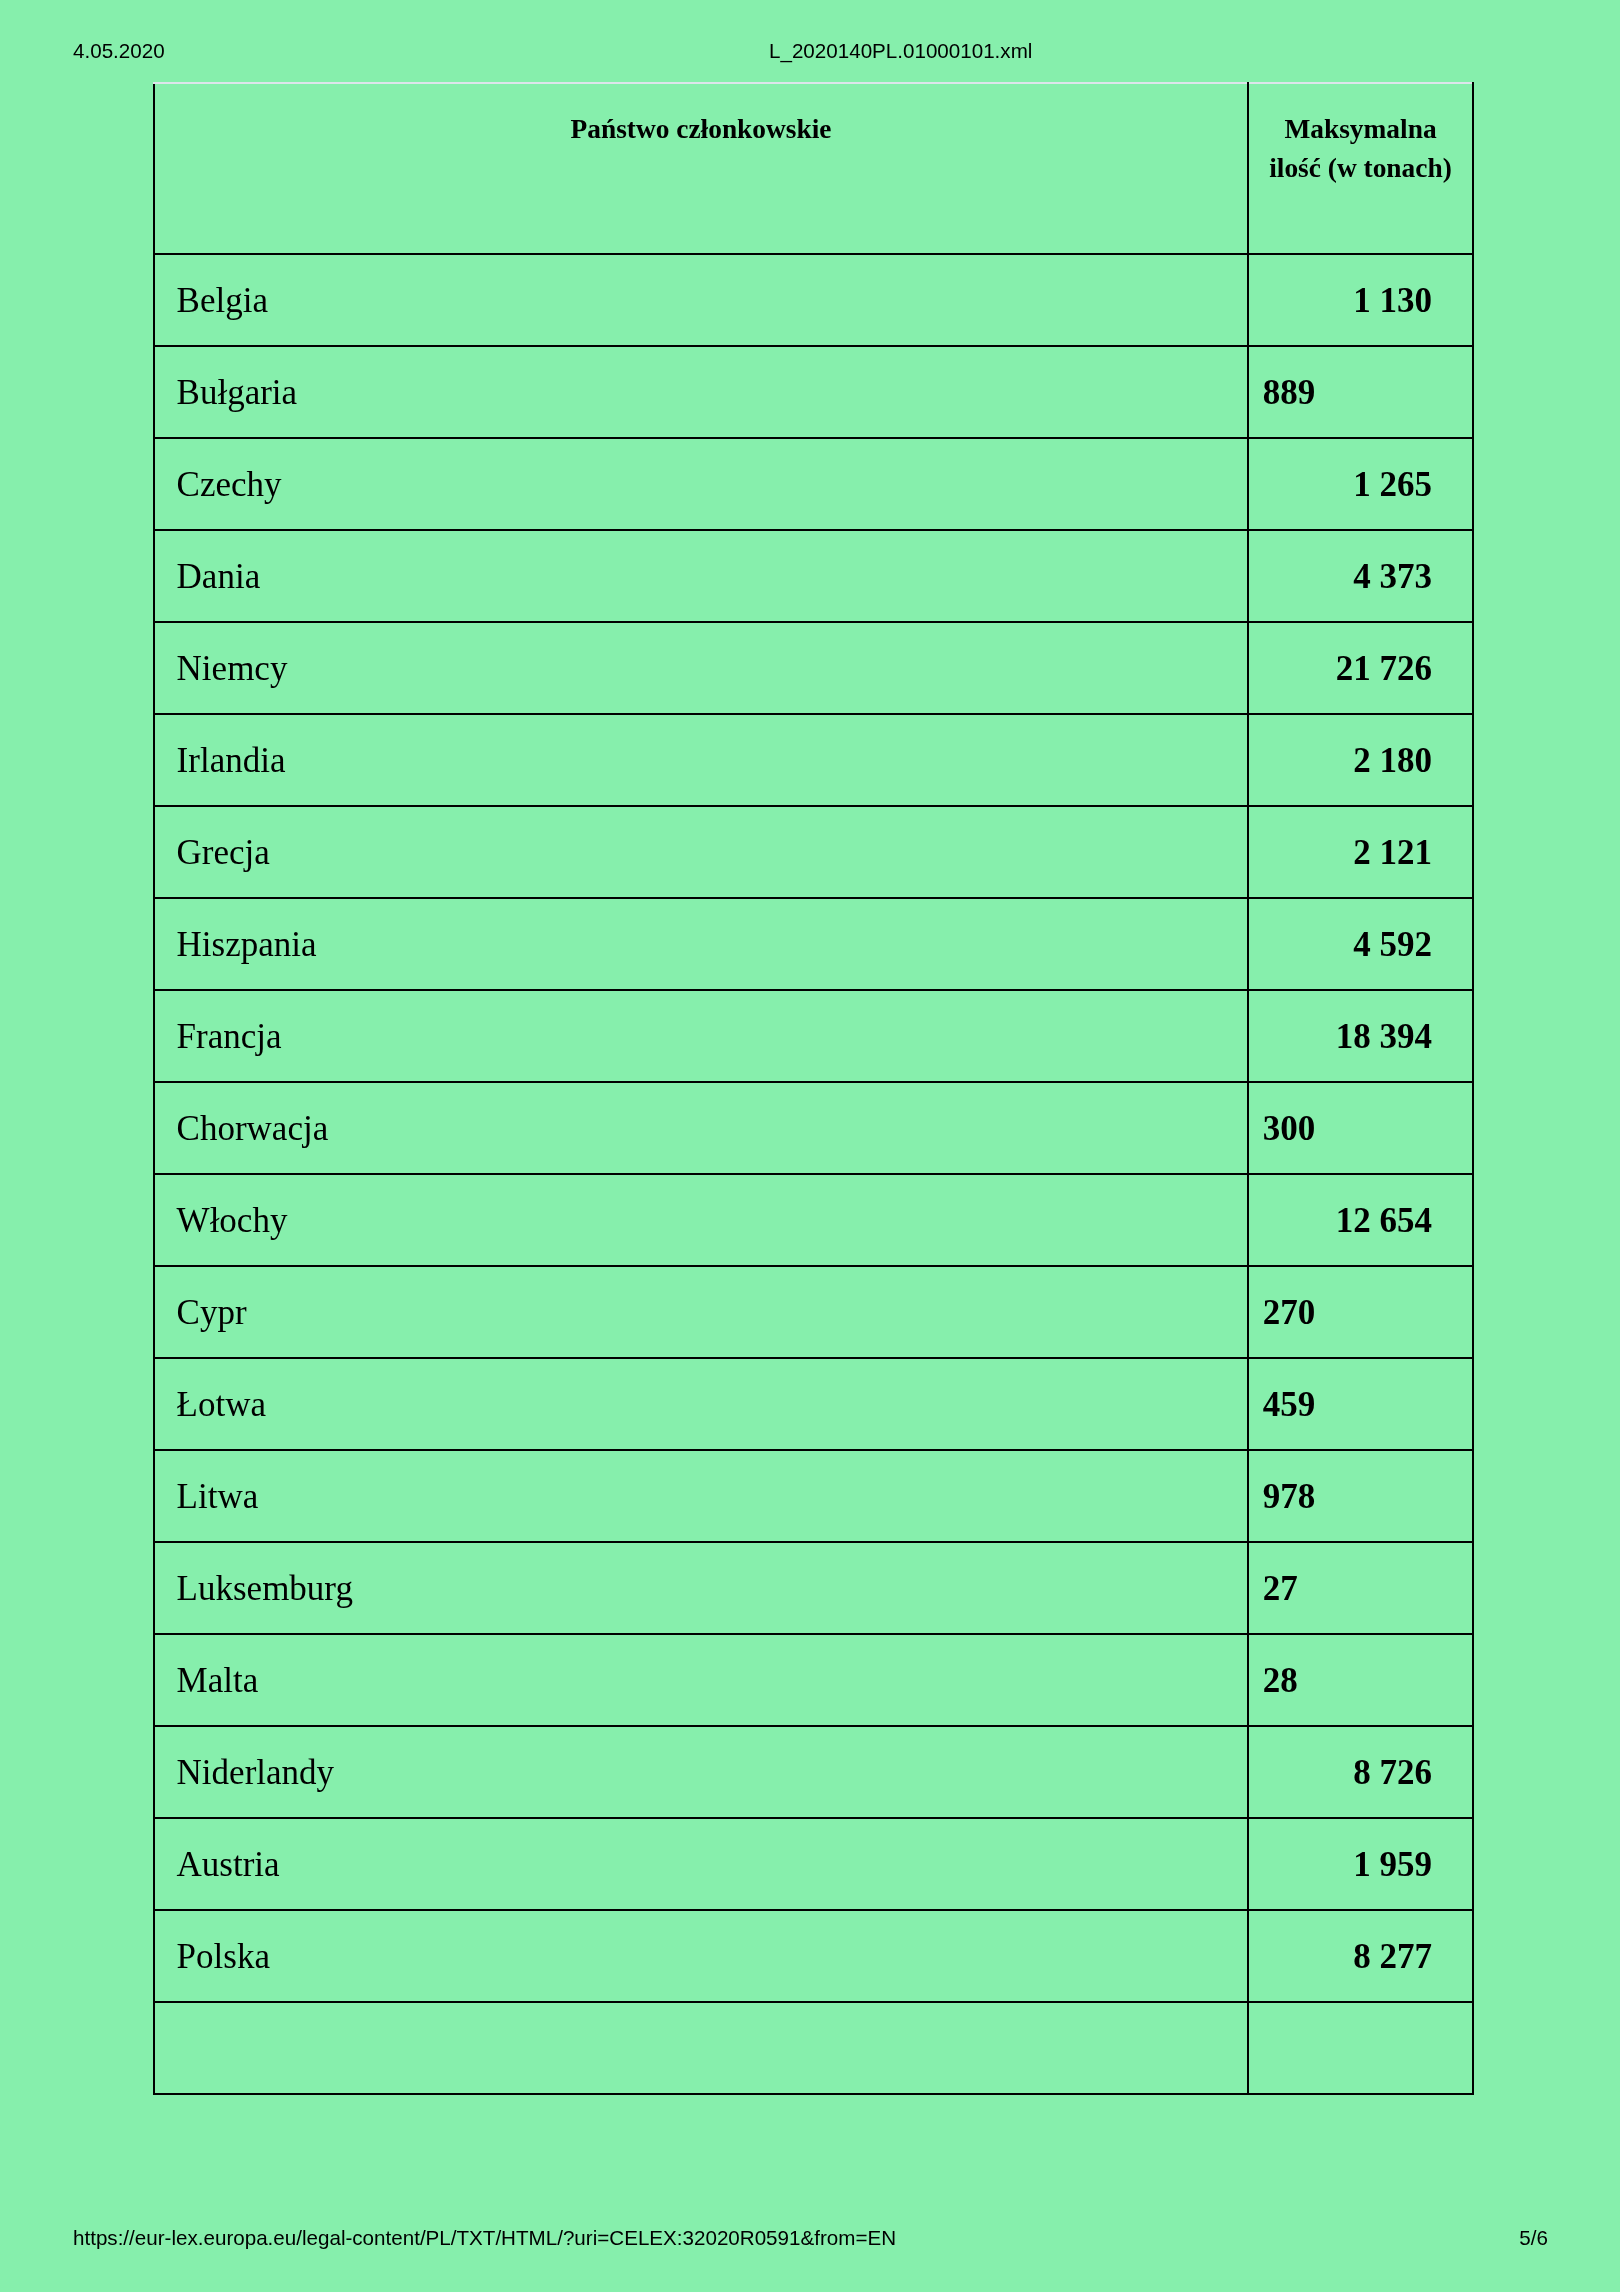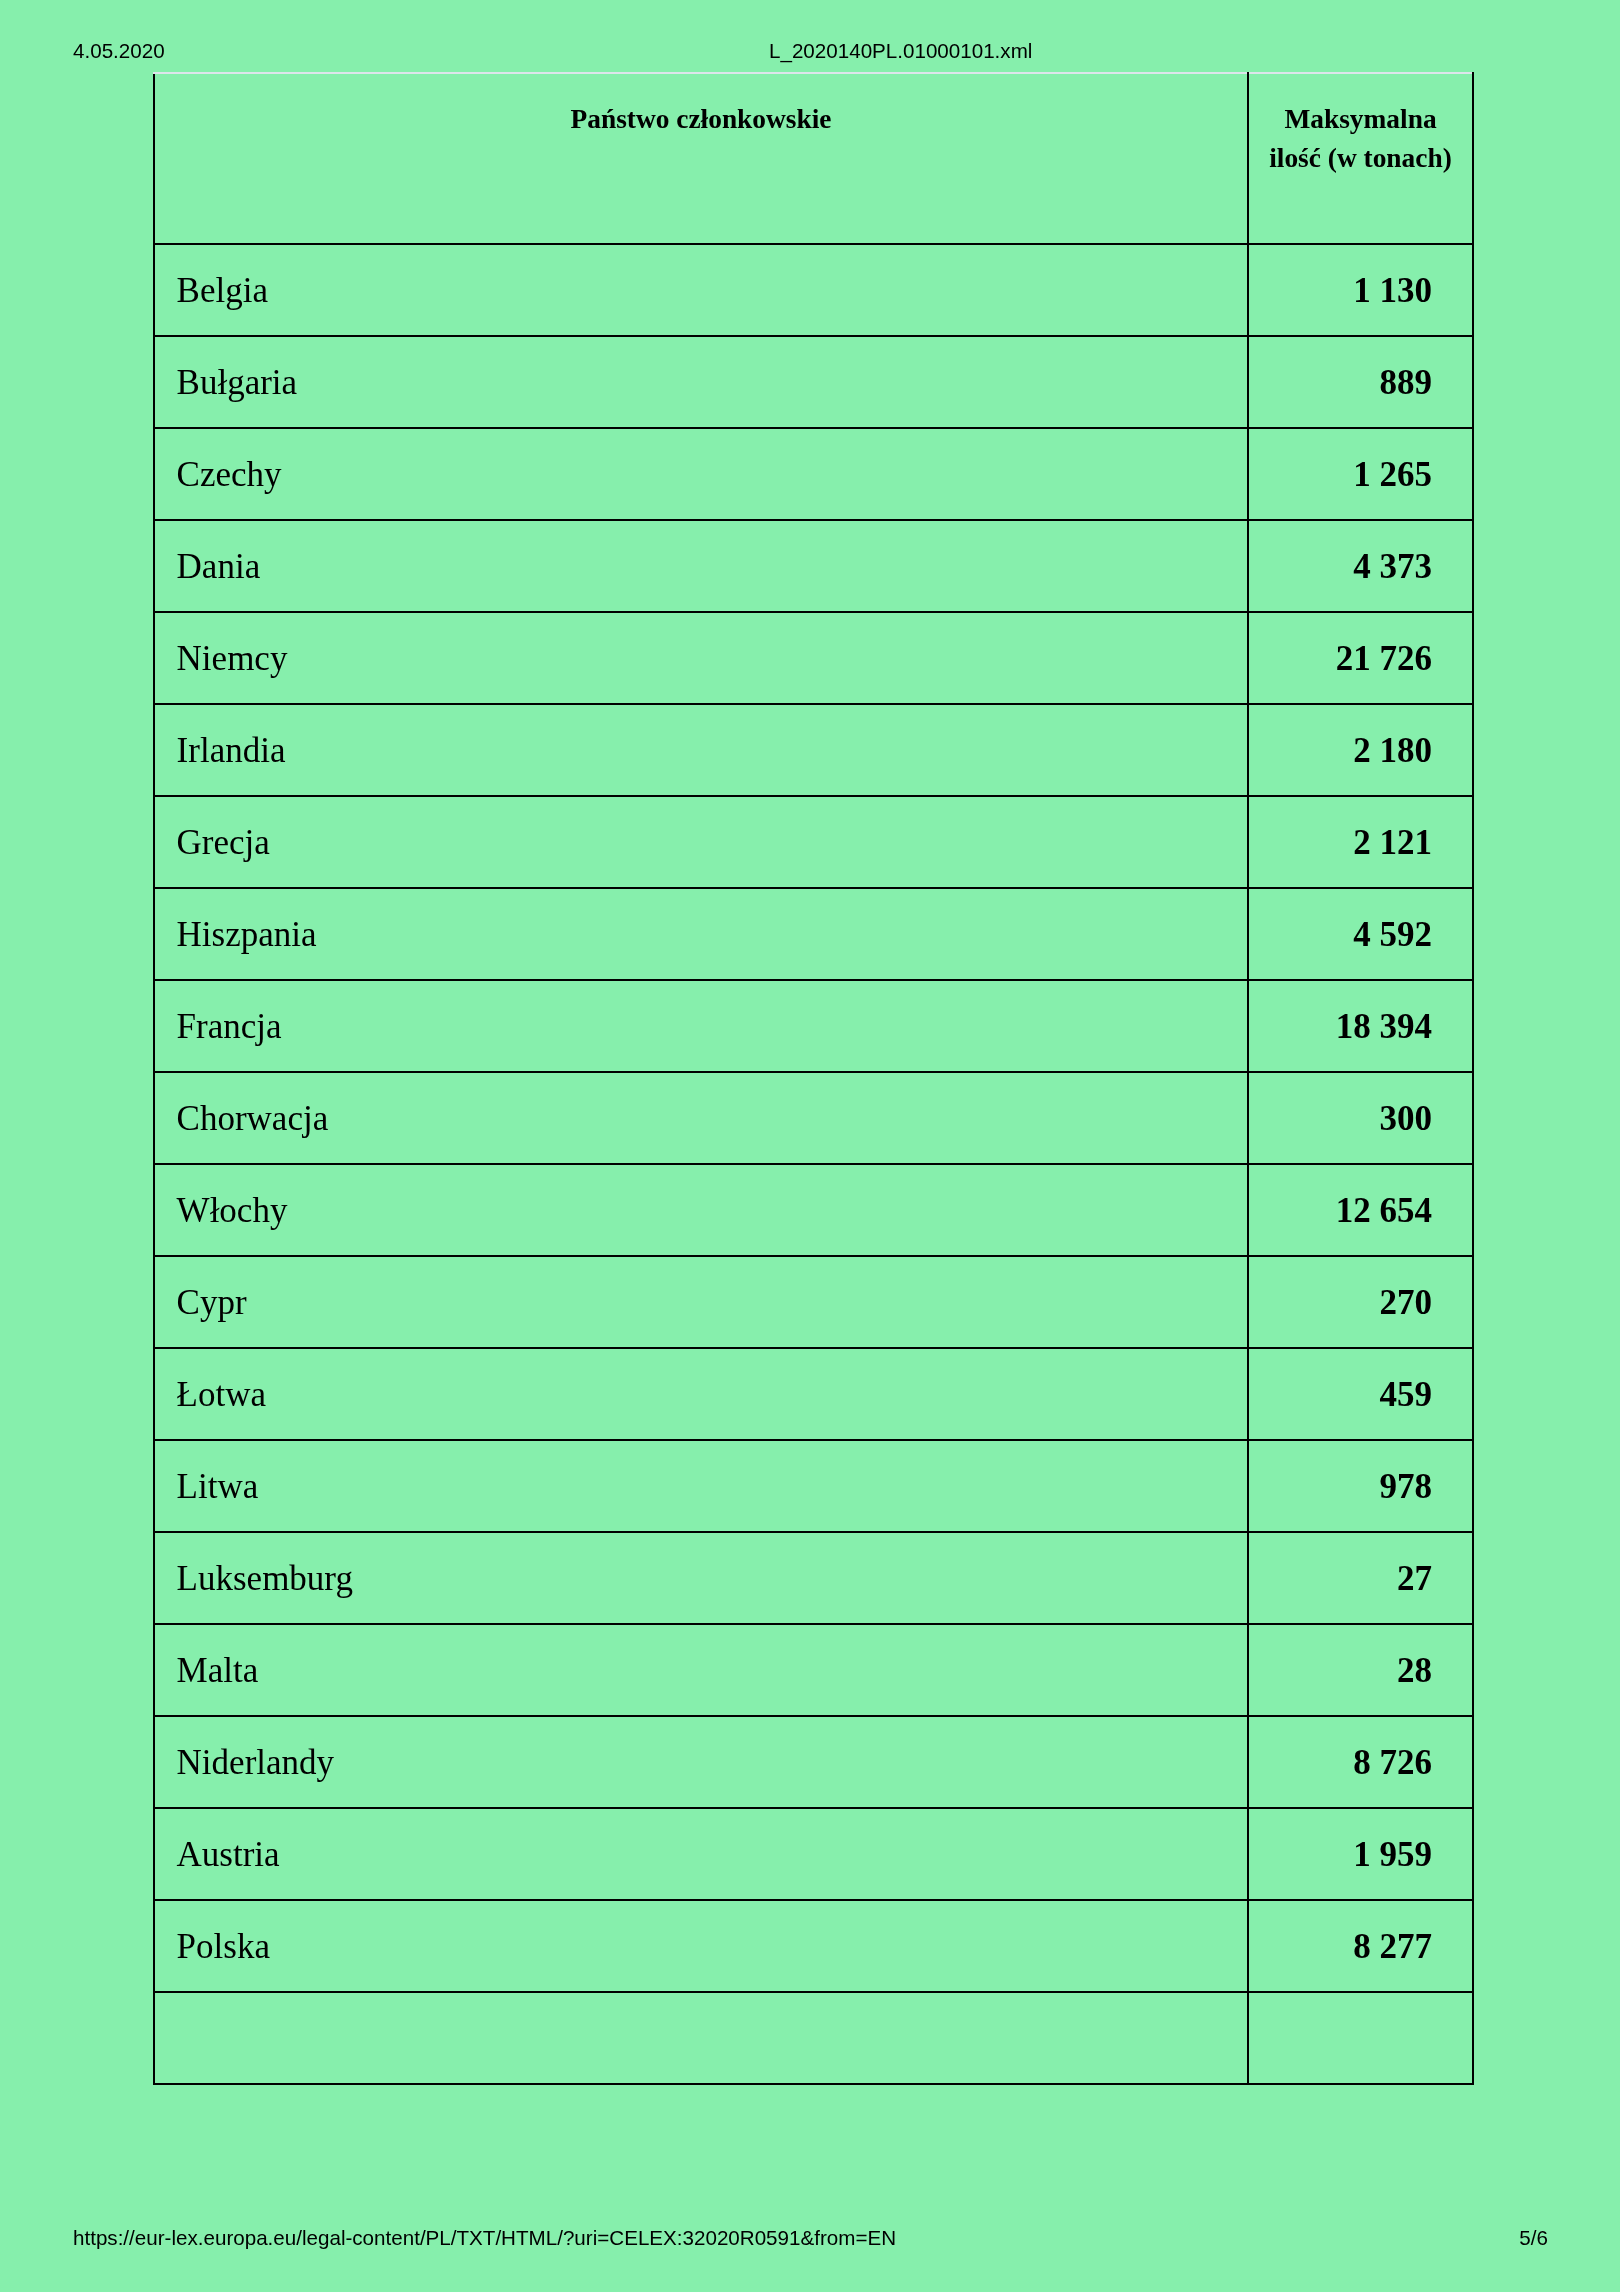--- a/index.html
+++ b/index.html
@@ -19,21 +19,21 @@
     white-space: nowrap;
   }
   #hdr-date  { left: 73px;  top: 39px; }
   #hdr-title { left: 769px; top: 39px; }
   #ftr-url   { left: 73px;  top: 2226px; }
   #ftr-page  { right: 72px; top: 2226px; }
 
   .table-clip {
     position: absolute;
     left: 153px;
-    top: 72px;
+    top: 82px;
     width: 1354px;
     height: 2139px;
     overflow: hidden;
   }
   table.doc-table {
     border-collapse: collapse;
     table-layout: fixed;
     width: 1319px;
     color: #000000;
     font-family: "Liberation Serif", serif;
@@ -57,21 +57,21 @@
   }
   .doc-table tbody tr { height: 92px; }
   .doc-table tbody td {
     font-size: 35px;
     vertical-align: middle;
     line-height: 29px;
   }
   td.cell-country { padding-left: 21.6px; padding-right: 9.8px; text-align: left; }
   td.cell-qty     { padding-left: 13.7px; padding-right: 40px; font-weight: bold; }
   td.cell-qty.align-right { text-align: right; }
-  td.cell-qty.align-left  { text-align: right; }
+  td.cell-qty.align-left  { text-align: left; }
 </style>
 </head>
 <body>
 
 <div class="page">
 
   <div id="hdr-date" class="meta">4.05.2020</div>
   <div id="hdr-title" class="meta">L_2020140PL.01000101.xml</div>
 
   <div class="table-clip">

